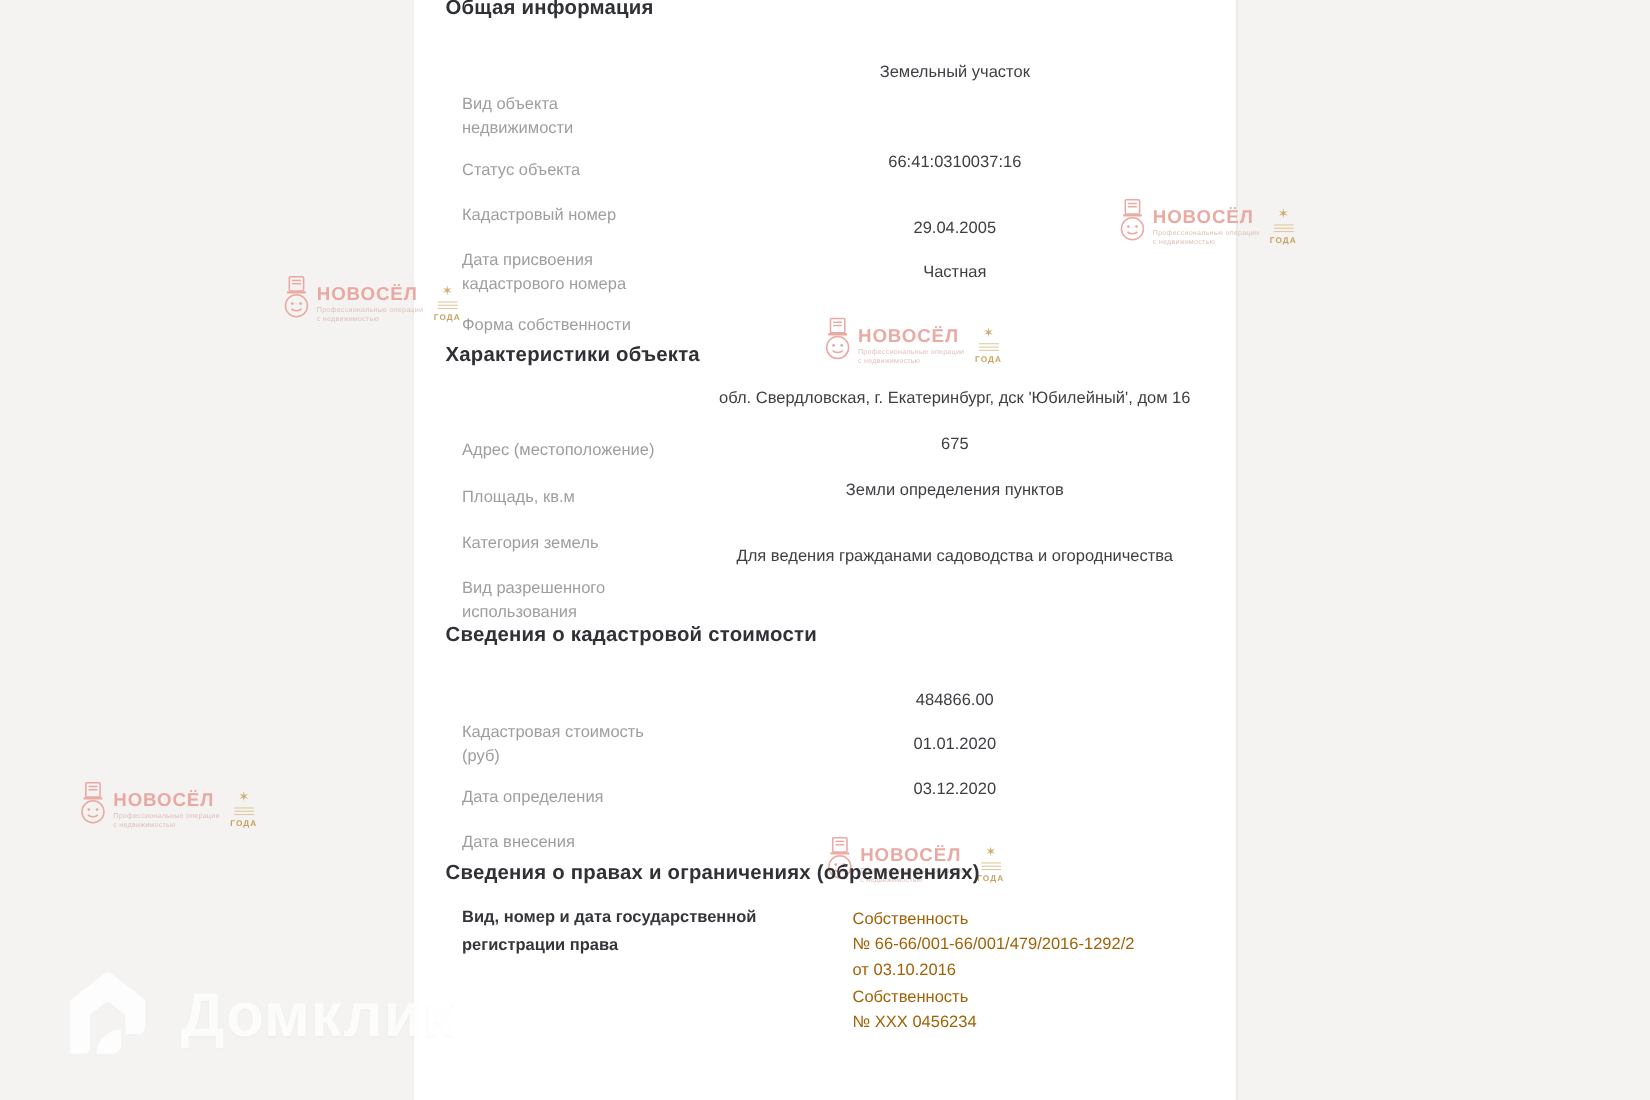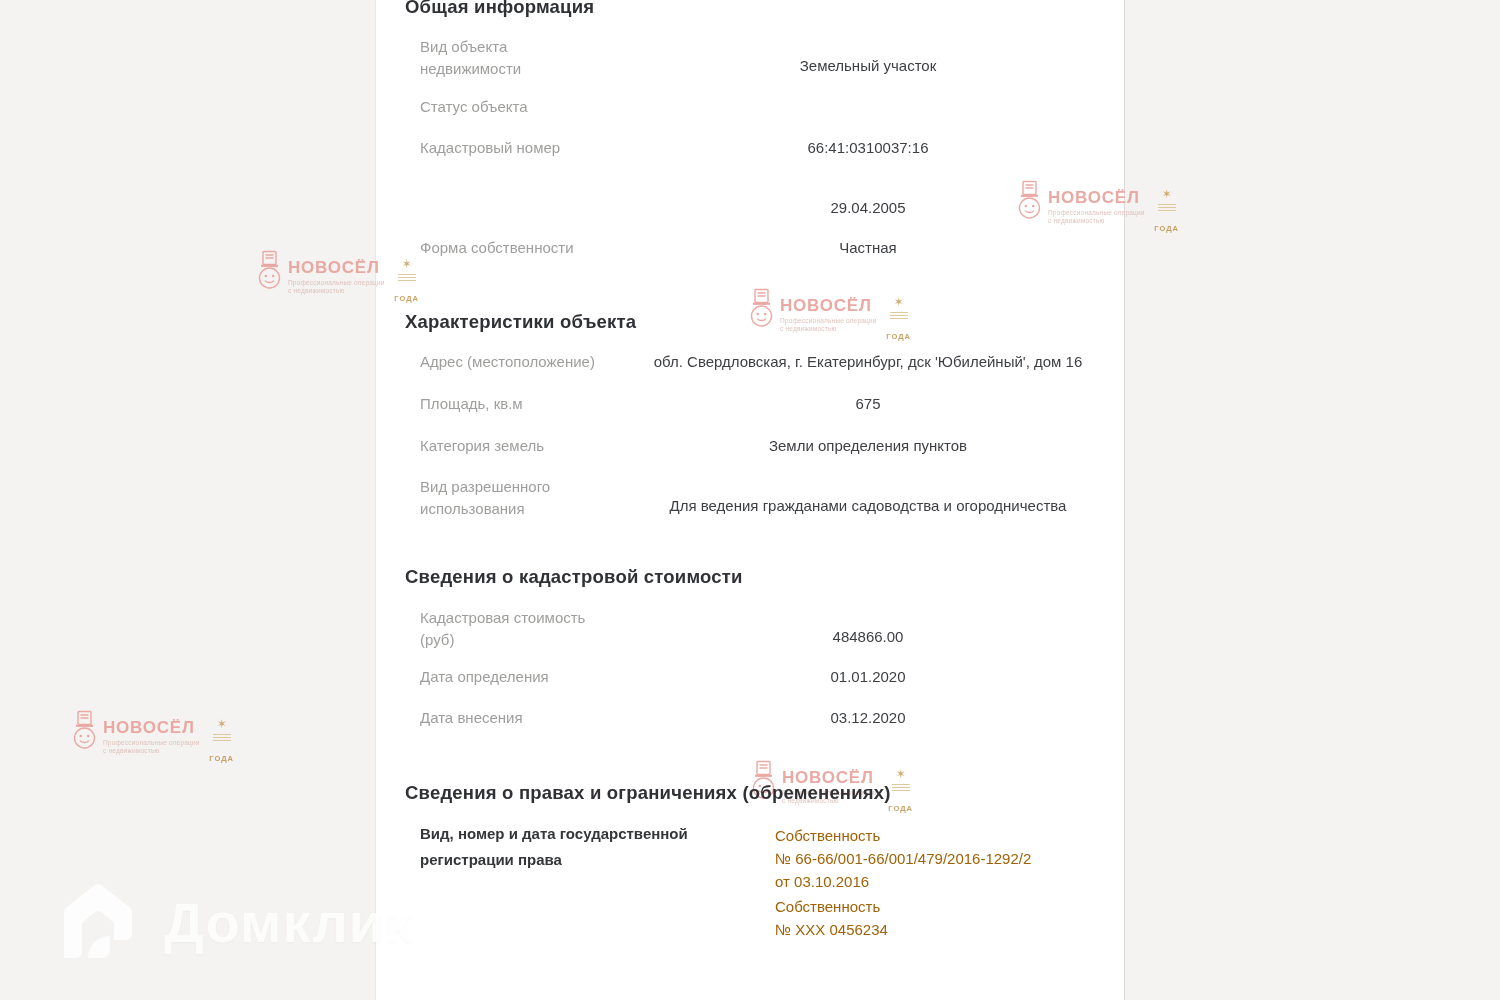--- a/index.html
+++ b/index.html
@@ -4,39 +4,39 @@
 <style>
   * { margin:0; padding:0; box-sizing:border-box; }
   html,body { width:1500px; height:1000px; }
   body { font-family:"Liberation Sans","DejaVu Sans",sans-serif; }
   .page { position:relative; width:1500px; height:1000px; background:#f4f3f1; overflow:hidden; }
   .panel { position:absolute; left:375px; top:0; width:750px; height:1000px; background:#ffffff;
            border-left:1px solid #eae8e5; border-right:1px solid #dddbd8; }
   .sec-title { position:absolute; left:405px; font-size:18.5px; font-weight:700; color:#2f3135;
                line-height:22px; letter-spacing:.2px; z-index:3; }
   .row-label { position:absolute; left:420px; width:190px; font-size:15px; color:#9e9e9c;
-               line-height:22px; z-index:3; }
+               line-height:22px; z-index:3;margin-top:48px; }
   .row-value { position:absolute; left:633px; width:470px; font-size:15px; color:#3d3f43;
                line-height:22px; z-index:3;text-align:center; }
   .row-label-bold { position:absolute; left:420px; width:270px; font-size:15px; font-weight:700;
                     color:#34363a; line-height:26px; z-index:3; }
   .reg-value { position:absolute; left:775px; width:350px; font-size:15px; color:#a16207;
                line-height:23px; z-index:3; }
   
   .wm { position:absolute; display:flex; align-items:flex-start; opacity:.92; z-index:2;
         pointer-events:none; }
   .wm-text { margin-left:5px; margin-top:9px; }
   .wm-brand { font-size:17px; font-weight:700; color:#e9a29c; letter-spacing:.8px; line-height:17px; }
   .wm-tagline { margin-top:3px; font-size:6.5px; color:#dcbcb6; line-height:8px; letter-spacing:.2px; }
   .wm-award { margin-left:9px; margin-top:8px; width:26px; display:flex; flex-direction:column;
               align-items:center; }
   .wm-star { font-size:12px; color:#cfa768; line-height:12px; }
   .wm-bars { margin-top:2px; width:18px; }
   .wm-bars i { display:block; height:1px; background:#ddc596; margin-top:2px; }
-  .wm-year { margin-top:13px; font-size:7.5px; font-weight:700; color:#c29a55; letter-spacing:1px; }
+  .wm-year { margin-top:3px; font-size:7.5px; font-weight:700; color:#c29a55; letter-spacing:1px; }
   
   .dk { position:absolute; left:58px; top:880px; display:flex; align-items:center; z-index:1;
         pointer-events:none; }
   .dk-brand { margin-left:26px; font-size:56px; font-weight:700; color:rgba(255,255,255,.82);
               letter-spacing:1px; text-shadow:0 1px 2px rgba(120,115,108,.06); }
 </style>
 </head>
 <body>
 
 <div class="page">
@@ -54,20 +54,21 @@
   <div class="sec-title" style="top:-4px">Общая информация</div>
 
   <div class="row-label" style="top:36px">Вид объекта недвижимости</div>
   <div class="row-value" style="top:55px">Земельный участок</div>
 
   <div class="row-label" style="top:96px">Статус объекта</div>
 
   <div class="row-label" style="top:137px">Кадастровый номер</div>
   <div class="row-value" style="top:137px">66:41:0310037:16</div>
 
+  <div class="row-label" style="top:178px">Дата присвоения кадастрового номера</div>
   <div class="row-value" style="top:197px">29.04.2005</div>
 
   <div class="row-label" style="top:237px">Форма собственности</div>
   <div class="row-value" style="top:237px">Частная</div>
 
   <div class="sec-title" style="top:311px">Характеристики объекта</div>
 
   <div class="row-label" style="top:351px">Адрес (местоположение)</div>
   <div class="row-value" style="top:351px">обл. Свердловская, г. Екатеринбург, дск 'Юбилейный', дом 16</div>
 

